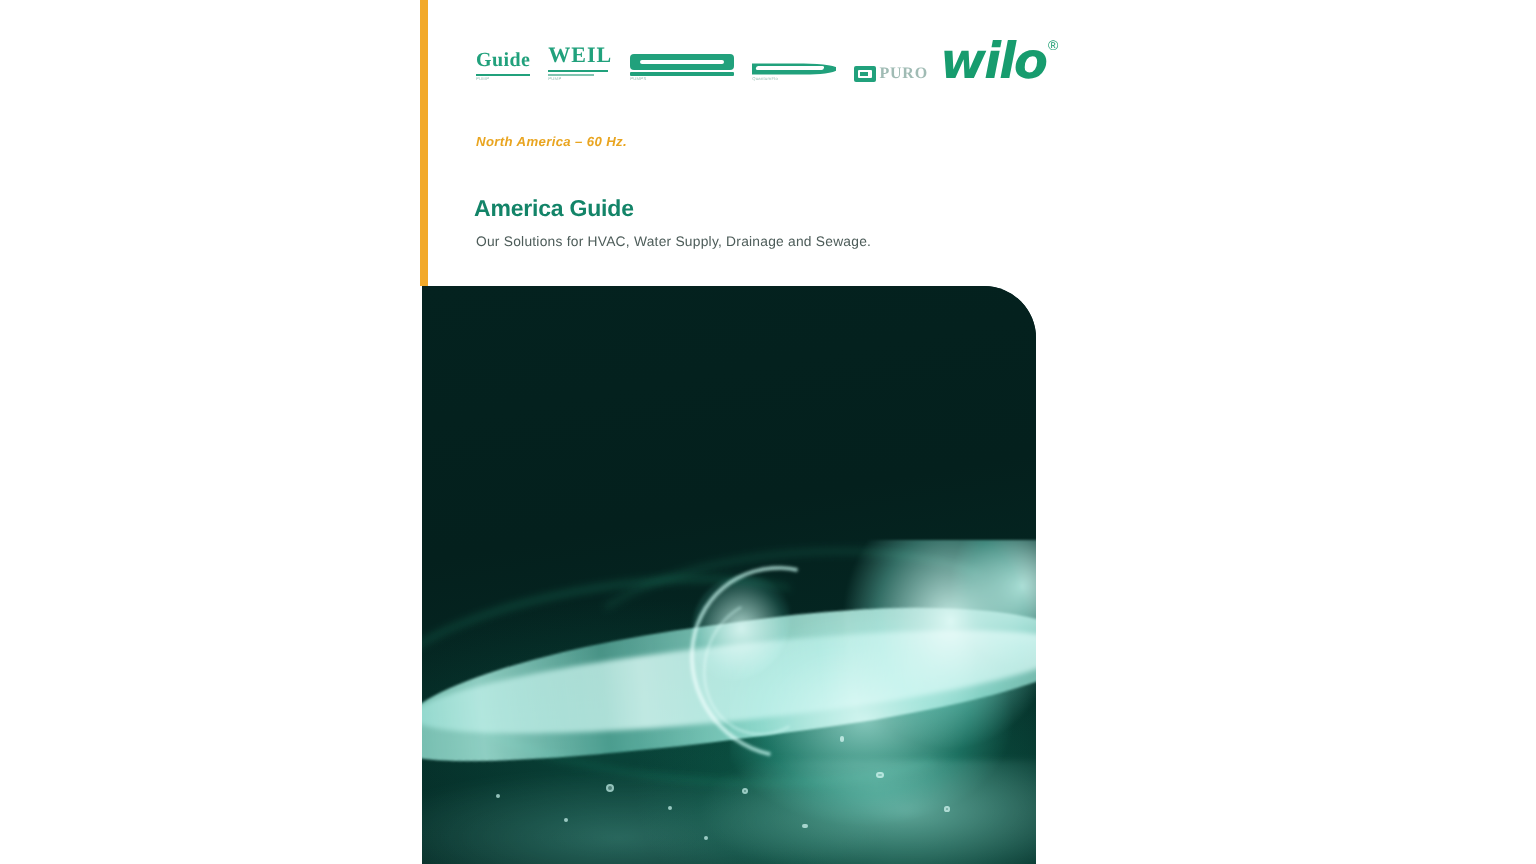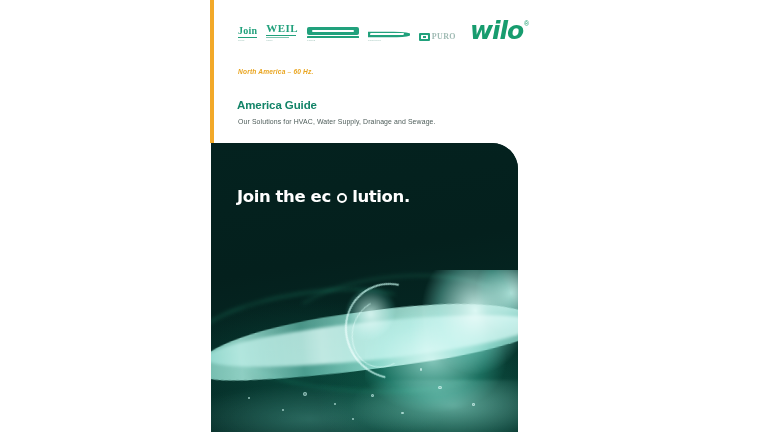--- a/index.html
+++ b/index.html
@@ -263,21 +263,21 @@
 </head>
 <body>
 
 <div class="page">
 
   <div class="accent-bar"></div>
 
   <div class="brand-strip">
 
     <div class="brand-logo logo-scot">
-      <div class="bl-word">Join</div>
+      <div class="bl-word">Guide</div>
       <div class="underline"></div>
       <div class="bl-sub">PUMP</div>
     </div>
 
     <div class="brand-logo logo-weil">
       <div class="bl-word">WEIL</div>
       <div class="rulebox"></div>
       <div class="rulebox2"></div>
       <div class="bl-sub">PUMP</div>
     </div>
@@ -331,20 +331,15 @@
     <div class="bubble" style="left:23%;top:92%;width:2.4px;height:2.4px;"></div>
     <div class="bubble" style="left:40%;top:90%;width:2px;height:2px;"></div>
     <div class="bubble" style="left:52%;top:87%;width:3px;height:3px;"></div>
     <div class="bubble" style="left:62%;top:93%;width:2.2px;height:2.2px;"></div>
     <div class="bubble" style="left:74%;top:84%;width:3.4px;height:3.4px;"></div>
     <div class="bubble" style="left:85%;top:90%;width:2.6px;height:2.6px;"></div>
     <div class="bubble" style="left:12%;top:88%;width:2px;height:2px;"></div>
     <div class="bubble" style="left:68%;top:78%;width:2.2px;height:2.2px;"></div>
     <div class="bubble" style="left:46%;top:95%;width:2px;height:2px;"></div>
 
-    <div class="hero-headline">
-      <span>Join the ec</span>
-      <span class="eco-o"></span>
-      <span>lution.</span>
-    </div>
   </div>
 
 </div>
 
 </body></html>

